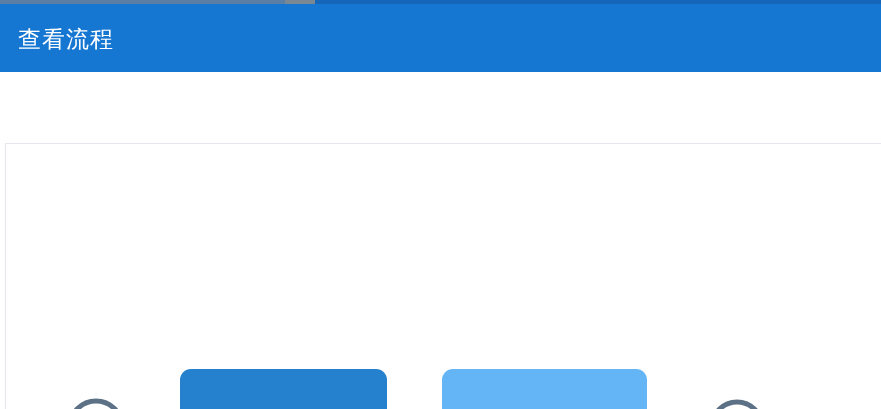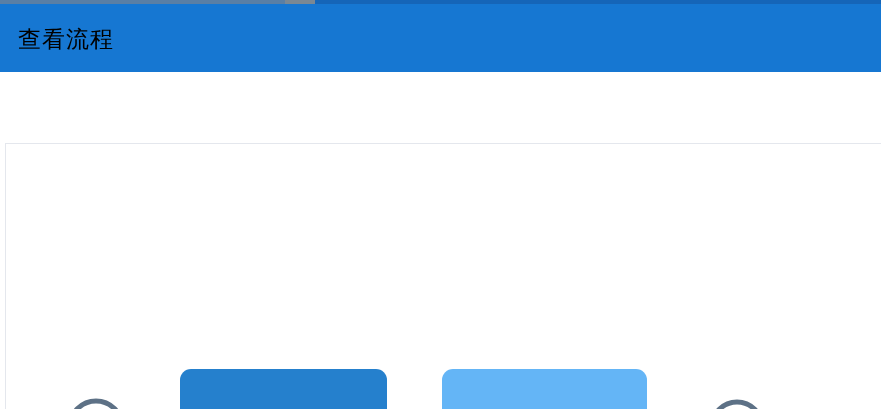--- a/index.html
+++ b/index.html
@@ -44,21 +44,21 @@
     position: absolute;
     top: 4px; left: 0;
     width: 881px; height: 68px;
     background: #1677d2;
   }
   #page-title {
     position: absolute;
     left: 18px;
     top: 20px;
     font-size: 23px;
-    color: #000000;
+    color: #ffffff;
     letter-spacing: 1px;
     line-height: 30px;
     white-space: nowrap;
   }
 
   
   #tabbar {
     position: absolute;
     top: 72px; left: 0;
     width: 881px; height: 72px;

